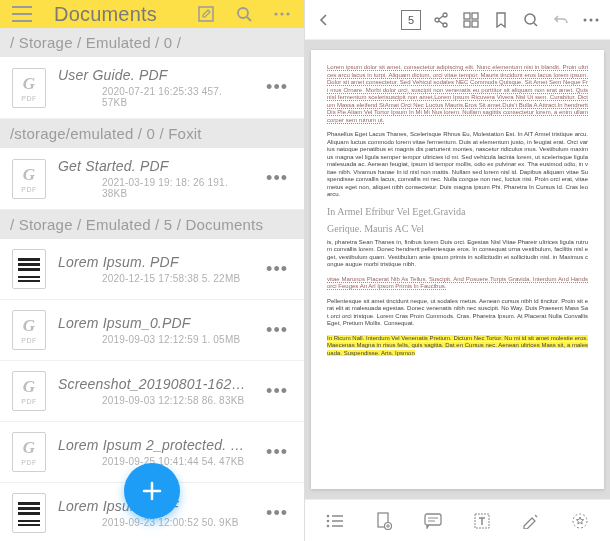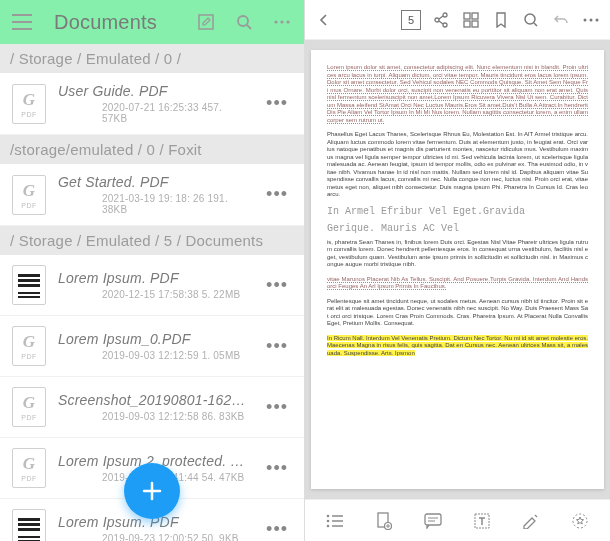--- a/index.html
+++ b/index.html
@@ -2,21 +2,21 @@
 <html><head>
 <meta charset="utf-8">
 <style>
 * { margin: 0; padding: 0; box-sizing: border-box; }
 body { font-family: -apple-system, Helvetica, Arial, sans-serif; background: #fff; width: 610px; height: 541px; overflow: hidden; display: flex; }
 .pane { height: 541px; overflow: hidden; }
 .left { width: 305px; border-right: 1px solid #ddd; display: flex; flex-direction: column; position: relative; }
 .right { width: 305px; display: flex; flex-direction: column; background: #fff; }
 
 
-.l-header { height: 48px; display: flex; align-items: center; padding: 8px 8px; gap: 10px; background: #86efac; }
+.l-header { height: 48px; display: flex; align-items: center; padding: 0 8px; gap: 10px; background: #fde047; }
 .l-title { flex: 1; font-size: 20px; font-weight: 400; color: #7a7a7a; margin-left: 8px; letter-spacing: 0.2px; overflow: hidden; white-space: nowrap; }
 .icon-btn { width: 28px; height: 28px; display: flex; align-items: center; justify-content: center; color: #9a9a9a; cursor: pointer; }
 
 
 .bc { background: #e8e8e8; color: #9c9c9c; font-size: 15px; padding: 6px 10px; letter-spacing: 0.2px; }
 
 
 .item { display: flex; align-items: center; padding: 10px 12px; gap: 12px; border-bottom: 1px solid #f0f0f0; background: #fff; }
 .ficon { width: 34px; height: 40px; border: 1px solid #d0d0d0; border-radius: 2px; display: flex; align-items: center; justify-content: center; flex-direction: column; position: relative; background: #fff; }
 .ficon-g { color: #bdbdbd; font-size: 17px; font-weight: 700; font-style: italic; font-family: Georgia, serif; }
@@ -37,21 +37,21 @@
 .r-header { height: 40px; display: flex; align-items: center; padding: 0 6px; gap: 4px; background: #fff; border-bottom: 1px solid #eee; }
 .r-icon { width: 26px; height: 26px; display: flex; align-items: center; justify-content: center; color: #7a7a7a; cursor: pointer; }
 .page-box { border: 1.5px solid #7a7a7a; width: 20px; height: 20px; display: flex; align-items: center; justify-content: center; font-size: 11px; color: #555; }
 .r-header .spacer { flex: 1; }
 
 
 .doc-wrap { flex: 1; background: #dcdcdc; padding: 10px 6px; overflow: hidden; }
 .page { background: #fff; padding: 14px 16px; font-size: 6px; line-height: 1.25; color: #444; box-shadow: 0 1px 3px rgba(0,0,0,0.15); height: 100%; overflow: hidden; }
 .para { margin-bottom: 7px; text-align: justify; word-break: break-all; }
 .u { border-bottom: 1px dotted #c77; color: #966; }
-.serif-h { font-family: Liberation Mono, monospace; font-size: 10px; color: #999; margin: 5px 0 3px; }
+.serif-h { font-family: Liberation Serif, serif; font-size: 10px; color: #999; margin: 5px 0 3px; }
 .hl-y { background: #fff24a; }
 
 
 .r-toolbar { height: 42px; display: flex; align-items: center; justify-content: space-around; padding: 0 6px; background: #fff; border-top: 1px solid #eee; }
 .r-toolbar .r-icon { color: #8a8a8a; }
 
 svg { display: block; }
 </style>
 </head>
 <body>

